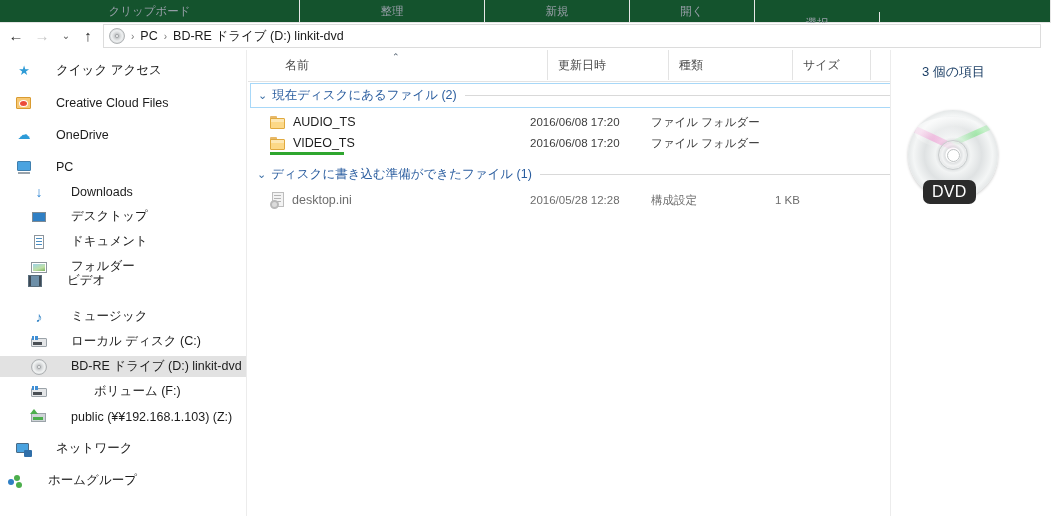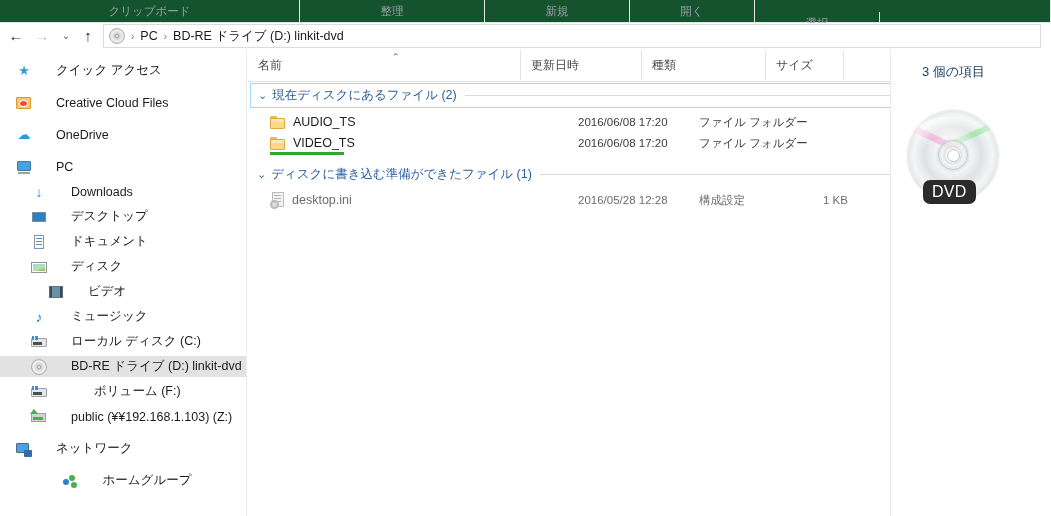--- a/index.html
+++ b/index.html
@@ -156,20 +156,21 @@
     position: absolute;
     top: 0;
     height: 30px;
     line-height: 30px;
     font-size: 12px;
     color: #4a4a4a;
     padding-left: 10px;
     box-sizing: border-box;
     border-left: 1px solid #e3e3e3;
     white-space: nowrap;
+    margin-left: 27px;
   }
   .col-head.first { border-left: none; }
   #sort-arrow {
     position: absolute;
     top: 3px;
     font-size: 9px;
     color: #4a5a6a;
     line-height: 9px;
   }
 
@@ -225,21 +226,20 @@
   }
   .fr-label.dim { color: #6d6d6d; }
   .fr-cell {
     position: absolute;
     top: 0;
     height: 20px;
     line-height: 20px;
     font-size: 11.5px;
     color: #3d3d3d;
     white-space: nowrap;
-    margin-left: 48px;
   }
   .fr-cell.dim { color: #6d6d6d; }
 
   
   .folder-ico {
     width: 16px; height: 14px;
     flex: none;
     position: relative;
   }
   .folder-ico .tab {
@@ -571,23 +571,23 @@
         <span class="p"></span>
         <span class="l"></span>
       </span>
       <span class="nav-label">ドキュメント</span>
     </div>
     <div class="nav-item" style="position: absolute; left: 0px; top: 206px; width: 246px; padding-left: 31px; box-sizing: border-box;">
       <span class="nav-ico ic-pic">
         <span class="fr"></span>
         <span class="im"></span>
       </span>
-      <span class="nav-label">ディスク</span>
-    </div>
-    <div class="nav-item" style="position: absolute; left: 0px; top: 231px; width: 246px; padding-left: 48px; box-sizing: border-box; text-align: right;">
+      <span class="nav-label">フォルダー</span>
+    </div>
+    <div class="nav-item" style="position: absolute; left: 0px; top: 220px; width: 246px; padding-left: 27px; box-sizing: border-box; text-align: right;">
       <span class="nav-ico ic-vid">
         <span class="fr"></span>
       </span>
       <span class="nav-label">ビデオ</span>
     </div>
     <div class="nav-item" style="position: absolute; left: 0px; top: 256px; width: 246px; padding-left: 31px; box-sizing: border-box;">
       <span class="nav-ico">
         <span class="ic-music">♪</span>
       </span>
       <span class="nav-label">ミュージック</span>
@@ -620,21 +620,21 @@
       </span>
       <span class="nav-label">public (¥¥192.168.1.103) (Z:)</span>
     </div>
     <div class="nav-item" style="position: absolute; left: 0px; top: 388px; width: 246px; padding-left: 16px; box-sizing: border-box; text-align: center;">
       <span class="nav-ico ic-net">
         <span class="m"></span>
         <span class="p"></span>
       </span>
       <span class="nav-label">ネットワーク</span>
     </div>
-    <div class="nav-item" style="position: absolute; left: 0px; top: 420px; width: 246px; padding-left: 8px; box-sizing: border-box; justify-content: center;">
+    <div class="nav-item" style="position: absolute; left: 0px; top: 420px; width: 246px; padding-left: 8px; box-sizing: border-box;">
       <span class="nav-ico ic-home">
         <span class="d1"></span>
         <span class="d2"></span>
         <span class="d3"></span>
       </span>
       <span class="nav-label">ホームグループ</span>
     </div>
   </div>
 
 <div id="file-pane">

